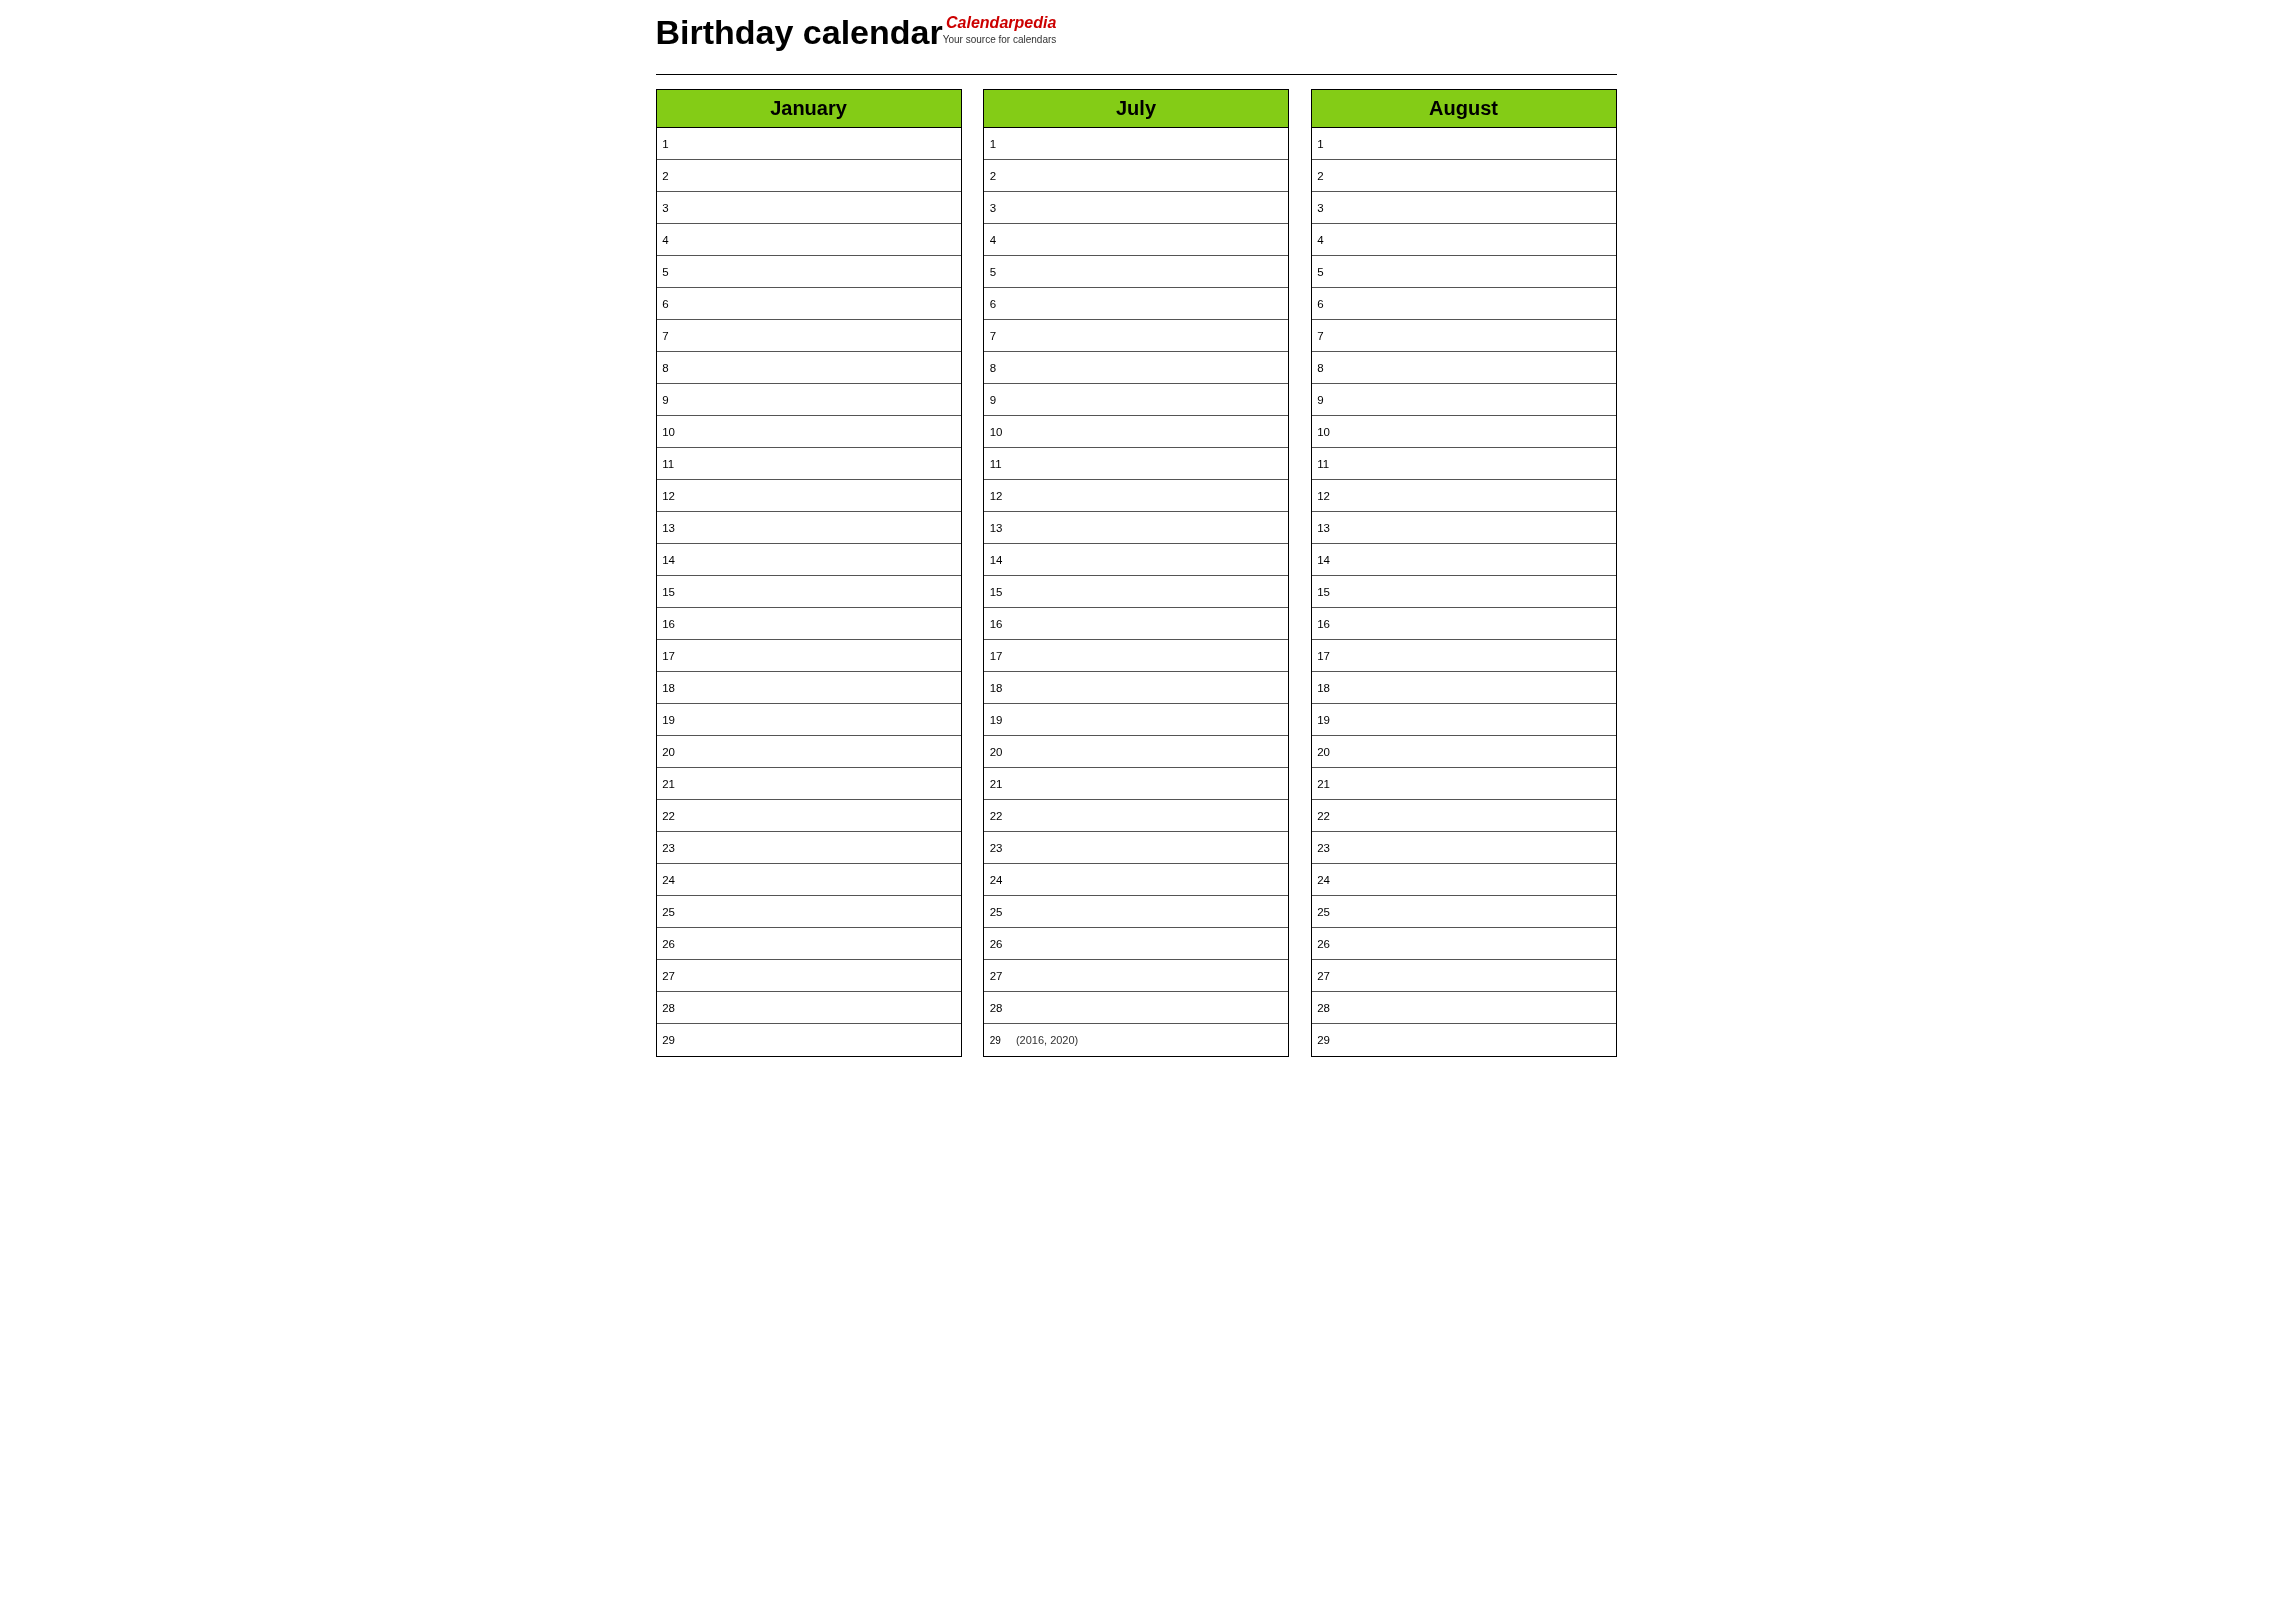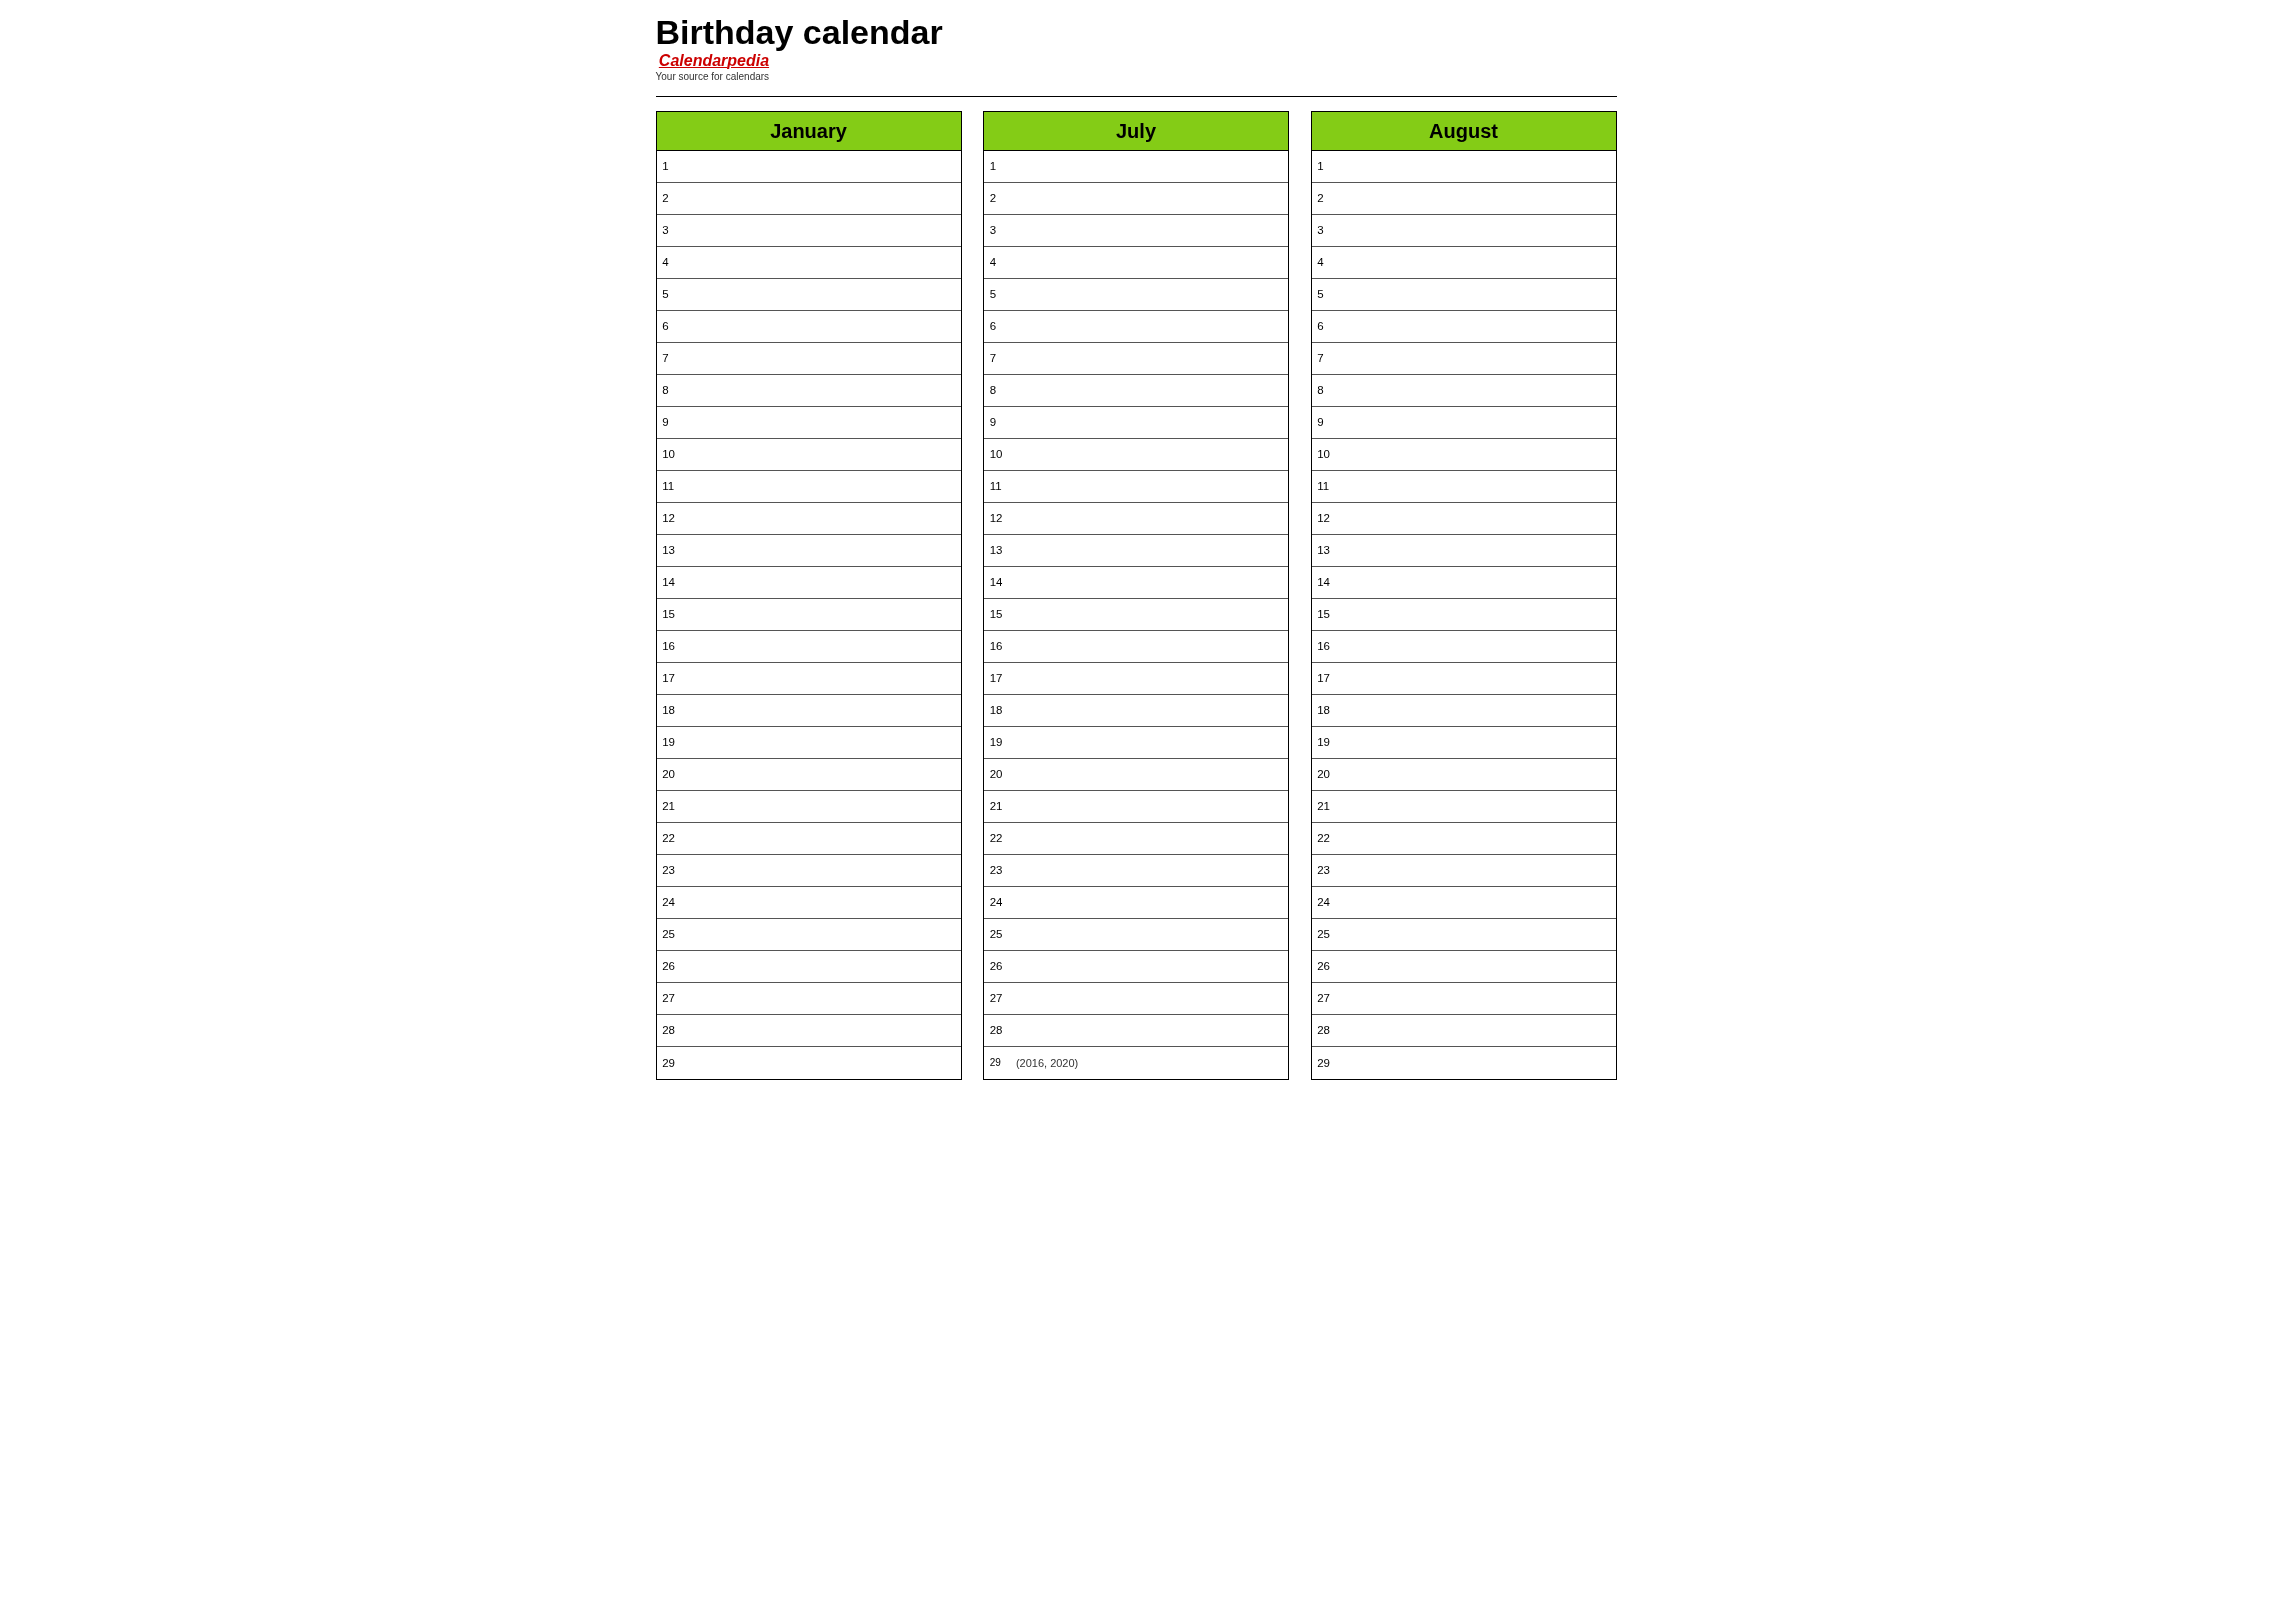--- a/index.html
+++ b/index.html
@@ -15,23 +15,22 @@
       width: 100%;
       max-width: 1004px;
       margin: 0 auto;
     }
 
     .page-header {
       display: flex;
       justify-content: flex-start;
       align-items: flex-start;
       margin-bottom: 14.3px;
-      padding-bottom: 14px;
+      padding-bottom: 22px;
       border-bottom: 1.4px solid #000;
-      flex-direction: column;
     }
 
     .page-title {
       font-size: 34px;
       font-weight: bold;
       color: #000;
       line-height: 1.1;
     }
 
     .logo-area {
@@ -41,21 +40,20 @@
 
     .logo-calendar {
       font-size: 16px;
       font-weight: bold;
       color: #000;
     }
 
     .logo-calendar span {
       color: #cc0000;
       font-style: italic;
-      text-decoration: underline;
     }
 
     .logo-tagline {
       font-size: 10px;
       color: #333;
       display: block;
       margin-top: 1.4px;
     }
 
     .calendars-container {

